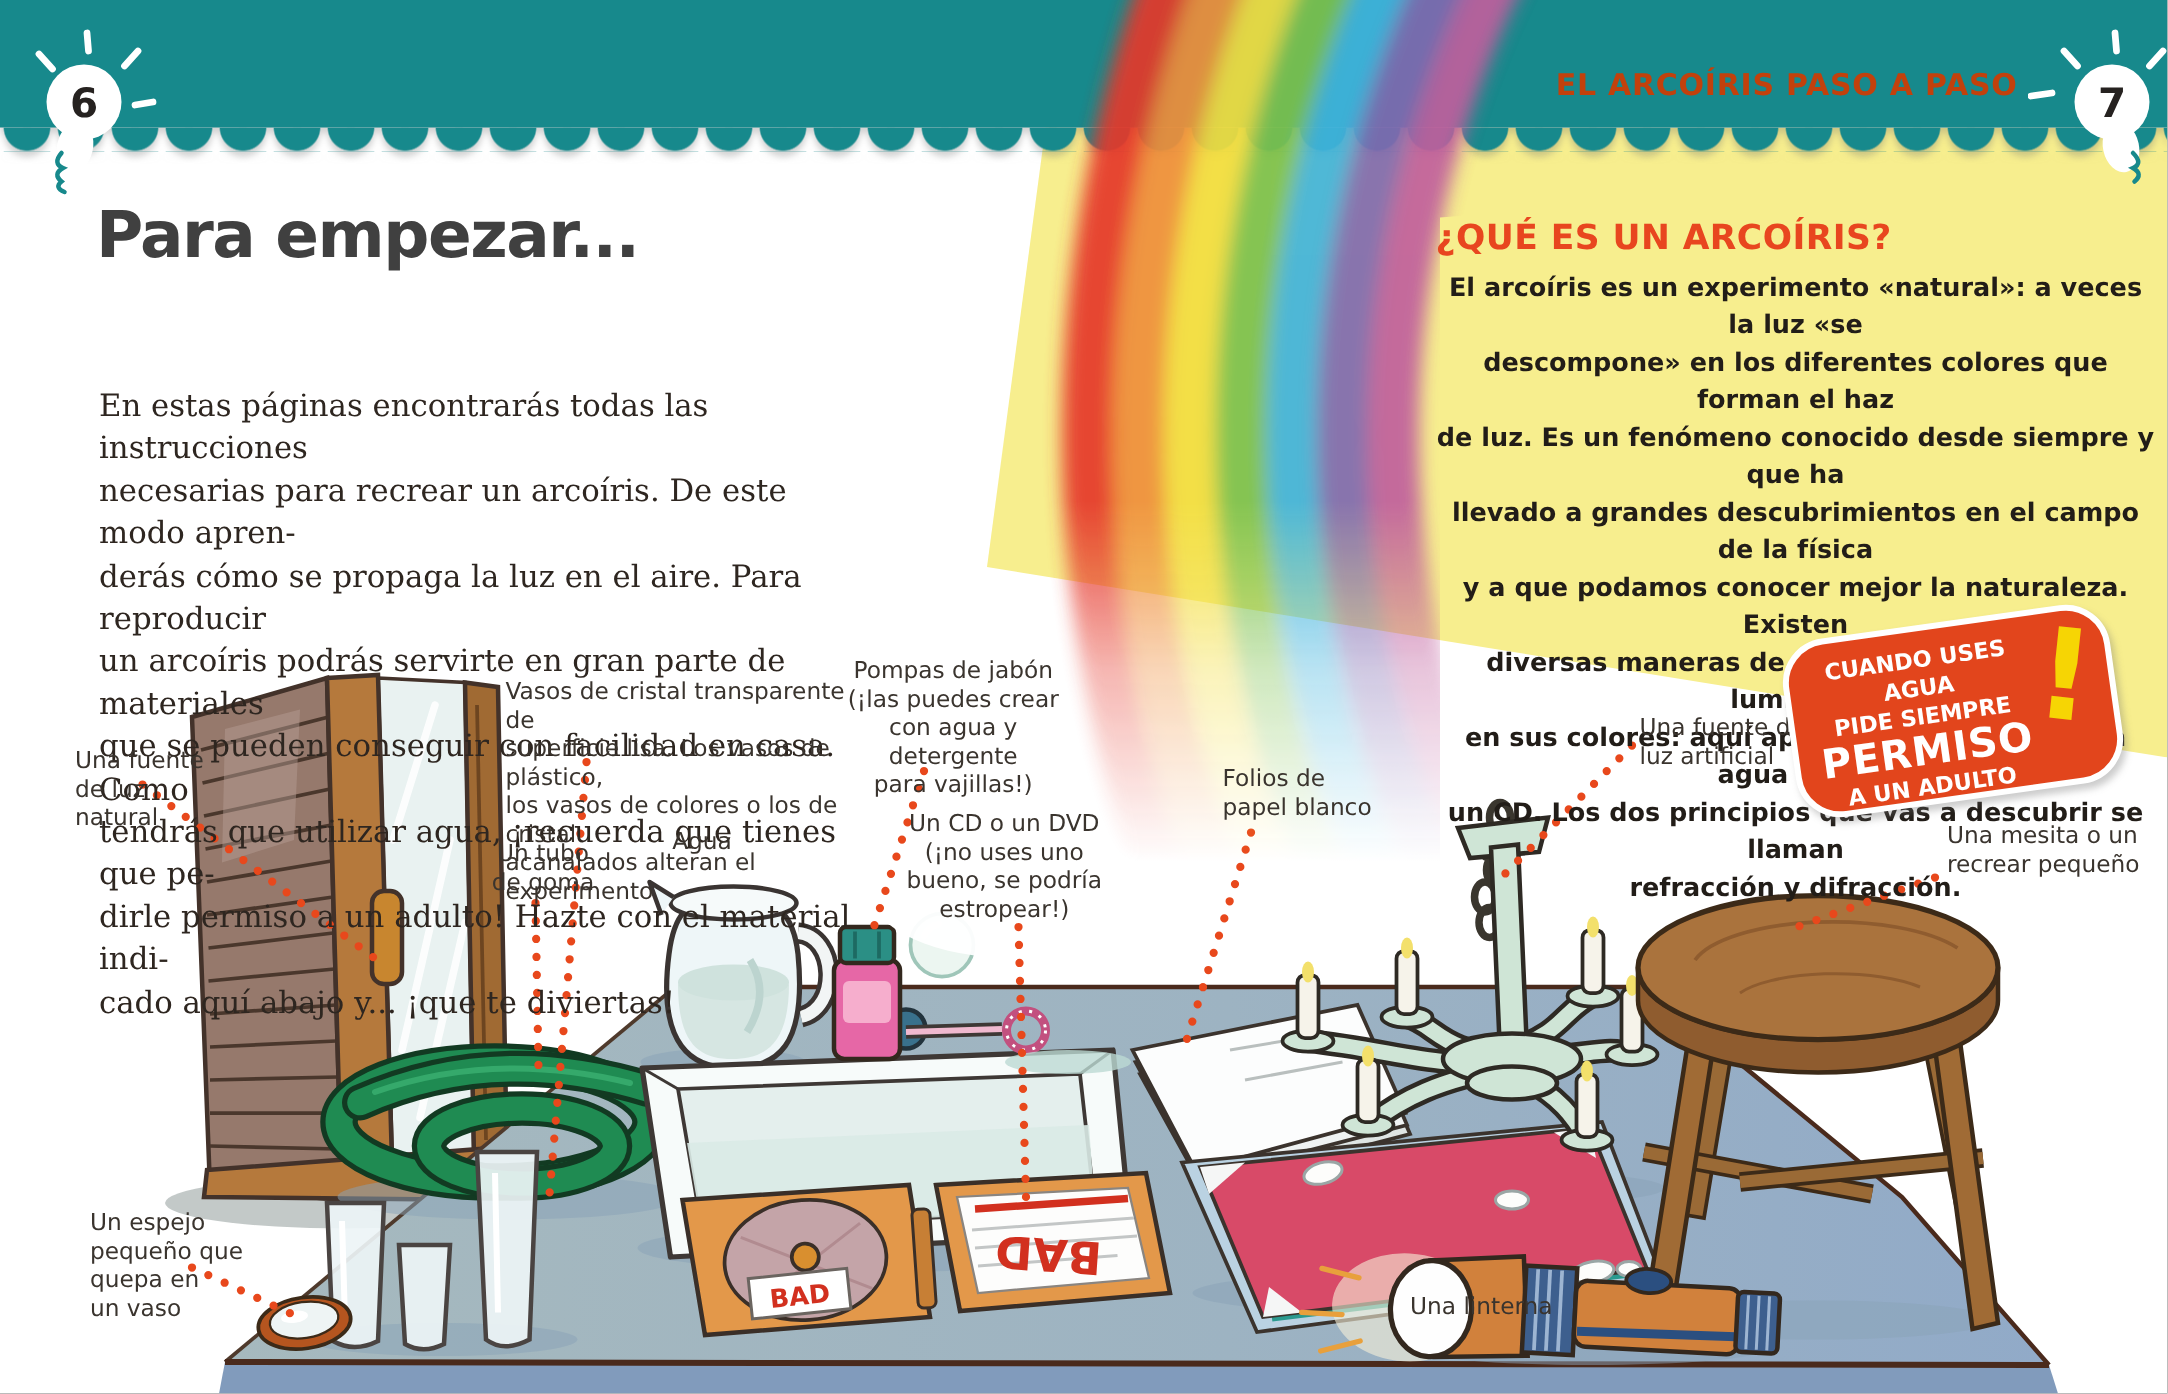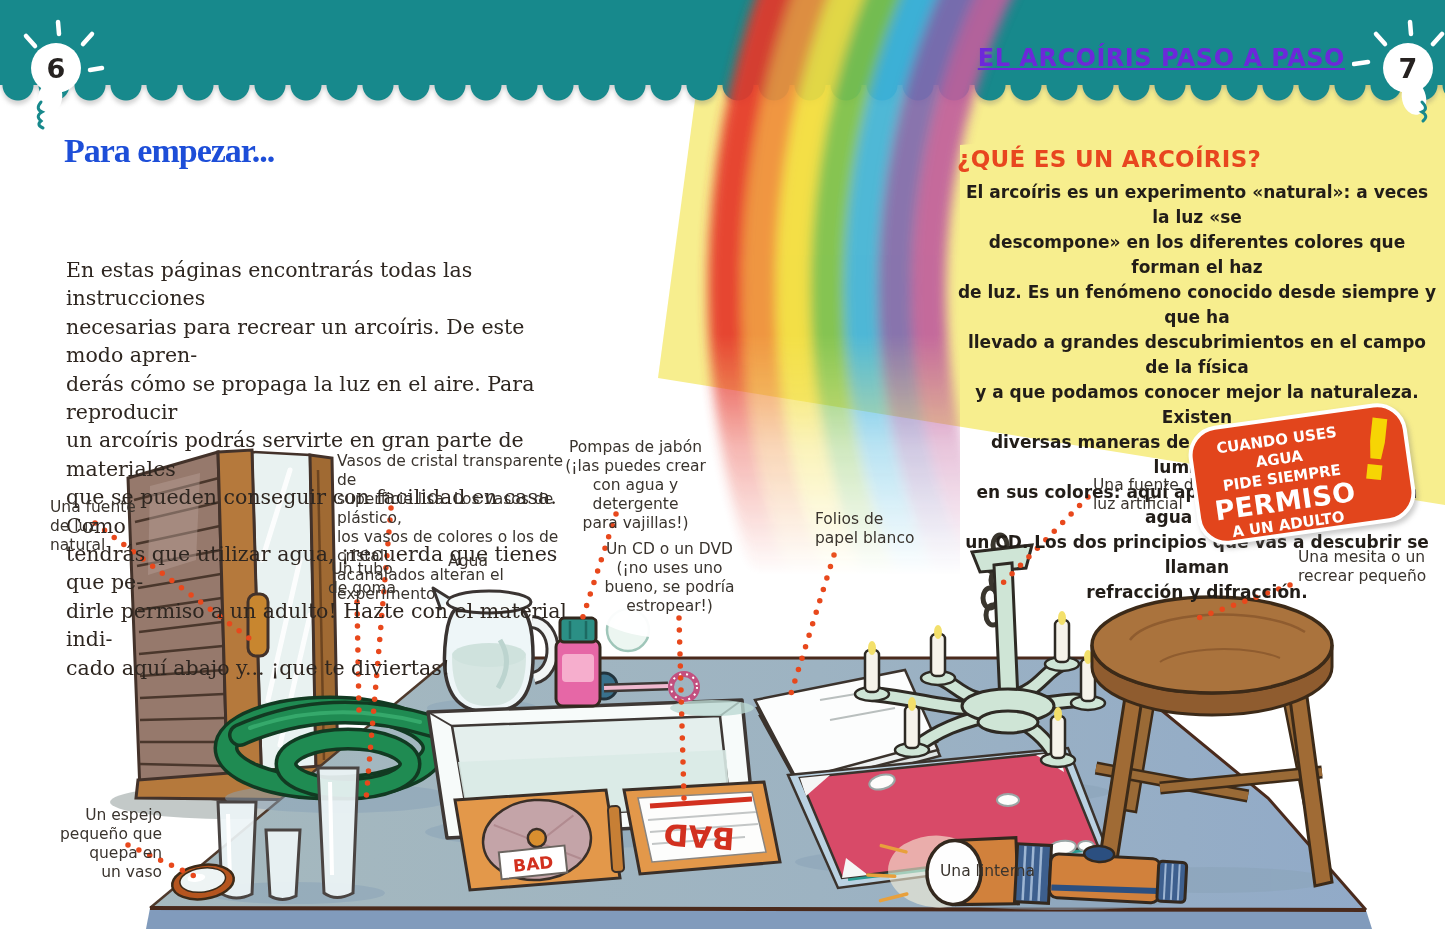--- a/index.html
+++ b/index.html
@@ -4,34 +4,34 @@
 <style>
   html,body{margin:0;padding:0;background:#888;}
   .page{position:relative;width:1445px;height:929px;background:#ffffff;overflow:hidden;
         font-family:"DejaVu Sans",sans-serif;}
   
   .band{position:absolute;left:0;top:0;width:1445px;height:85px;background:#17898c;z-index:5;
         filter:drop-shadow(0 4px 2px rgba(110,110,110,.30));}
   .band::after{content:"";position:absolute;left:0;right:0;top:100%;height:16px;
         background-image:radial-gradient(circle at 50% 0px,#17898c 15px,rgba(23,137,140,0) 16px);
         background-size:36px 16px;background-repeat:repeat-x;}
-  .header-title{position:absolute;top:44px;right:100px;z-index:8;color:#6d28d9;
-        font-weight:bold;font-size:24px;letter-spacing:.5px;text-decoration:underline;}
+  .header-title{position:absolute;top:44px;right:100px;z-index:8;color:#c2410c;
+        font-weight:bold;font-size:20px;letter-spacing:.5px;}
   .bulb{position:absolute;z-index:9;width:110px;height:125px;}
   .bulb.left{left:4px;top:16px;}
   .bulb.right{left:1352px;top:18px;}
   
   .panel{position:absolute;left:640px;top:80px;width:805px;height:430px;background:#f7ee8e;z-index:2;
         clip-path:polygon(57px 5px,805px 5px,805px 425px,18px 298px);}
   
   .rainbow{position:absolute;left:0;top:0;z-index:6;pointer-events:none;}
   
   .pre{white-space:pre-line;}
-  .intro-title{position:absolute;left:64px;top:132px;z-index:7;font-size:34px;font-weight:bold;
-        color:#1d4ed8;letter-spacing:-1px;font-family:Liberation Serif, serif;}
+  .intro-title{position:absolute;left:64px;top:132px;z-index:7;font-size:43px;font-weight:bold;
+        color:#404040;letter-spacing:-1px;}
   .intro-body{position:absolute;left:66px;top:224px;width:520px;z-index:7;
         font-family:"DejaVu Serif",serif;font-size:20.5px;line-height:28.4px;color:#2e2620;margin-top:32px;}
   .what-heading{position:absolute;left:957px;top:146px;z-index:7;font-size:23px;font-weight:bold;
         color:#e8461f;letter-spacing:.3px;}
   .what-body{position:absolute;left:957px;top:180px;width:480px;z-index:7;
         font-size:17px;line-height:25px;font-weight:bold;color:#221d18;text-align:center;}
   
   .badge{position:absolute;left:1192px;top:414px;width:212px;height:112px;z-index:10;
         background:#e2451c;border:4px solid #fff;border-radius:30px;transform:rotate(-8deg);
         box-shadow:2px 4px 5px rgba(110,110,110,.35);color:#fff;text-align:center;}
@@ -448,19 +448,19 @@
   <div class="label pre c" style="left:602px;top:540px;width:135px;">Un CD o un DVD
 (¡no uses uno
 bueno, se podría
 estropear!)</div>
   <div class="label pre" style="left:815px;top:510px;">Folios de
 papel blanco</div>
   <div class="label pre" style="left:1093px;top:476px;">Una fuente de
 luz artificial</div>
   <div class="label pre" style="left:1298px;top:548px;">Una mesita o un
 recrear pequeño</div>
-  <div class="label pre" style="left:60px;top:806px;text-align:right;">Un espejo
+  <div class="label pre" style="left:60px;top:806px;">Un espejo
 pequeño que
 quepa en
 un vaso</div>
   <div class="label pre" style="left:940px;top:862px;">Una linterna</div>
 
 </div>
 
 </body></html>

